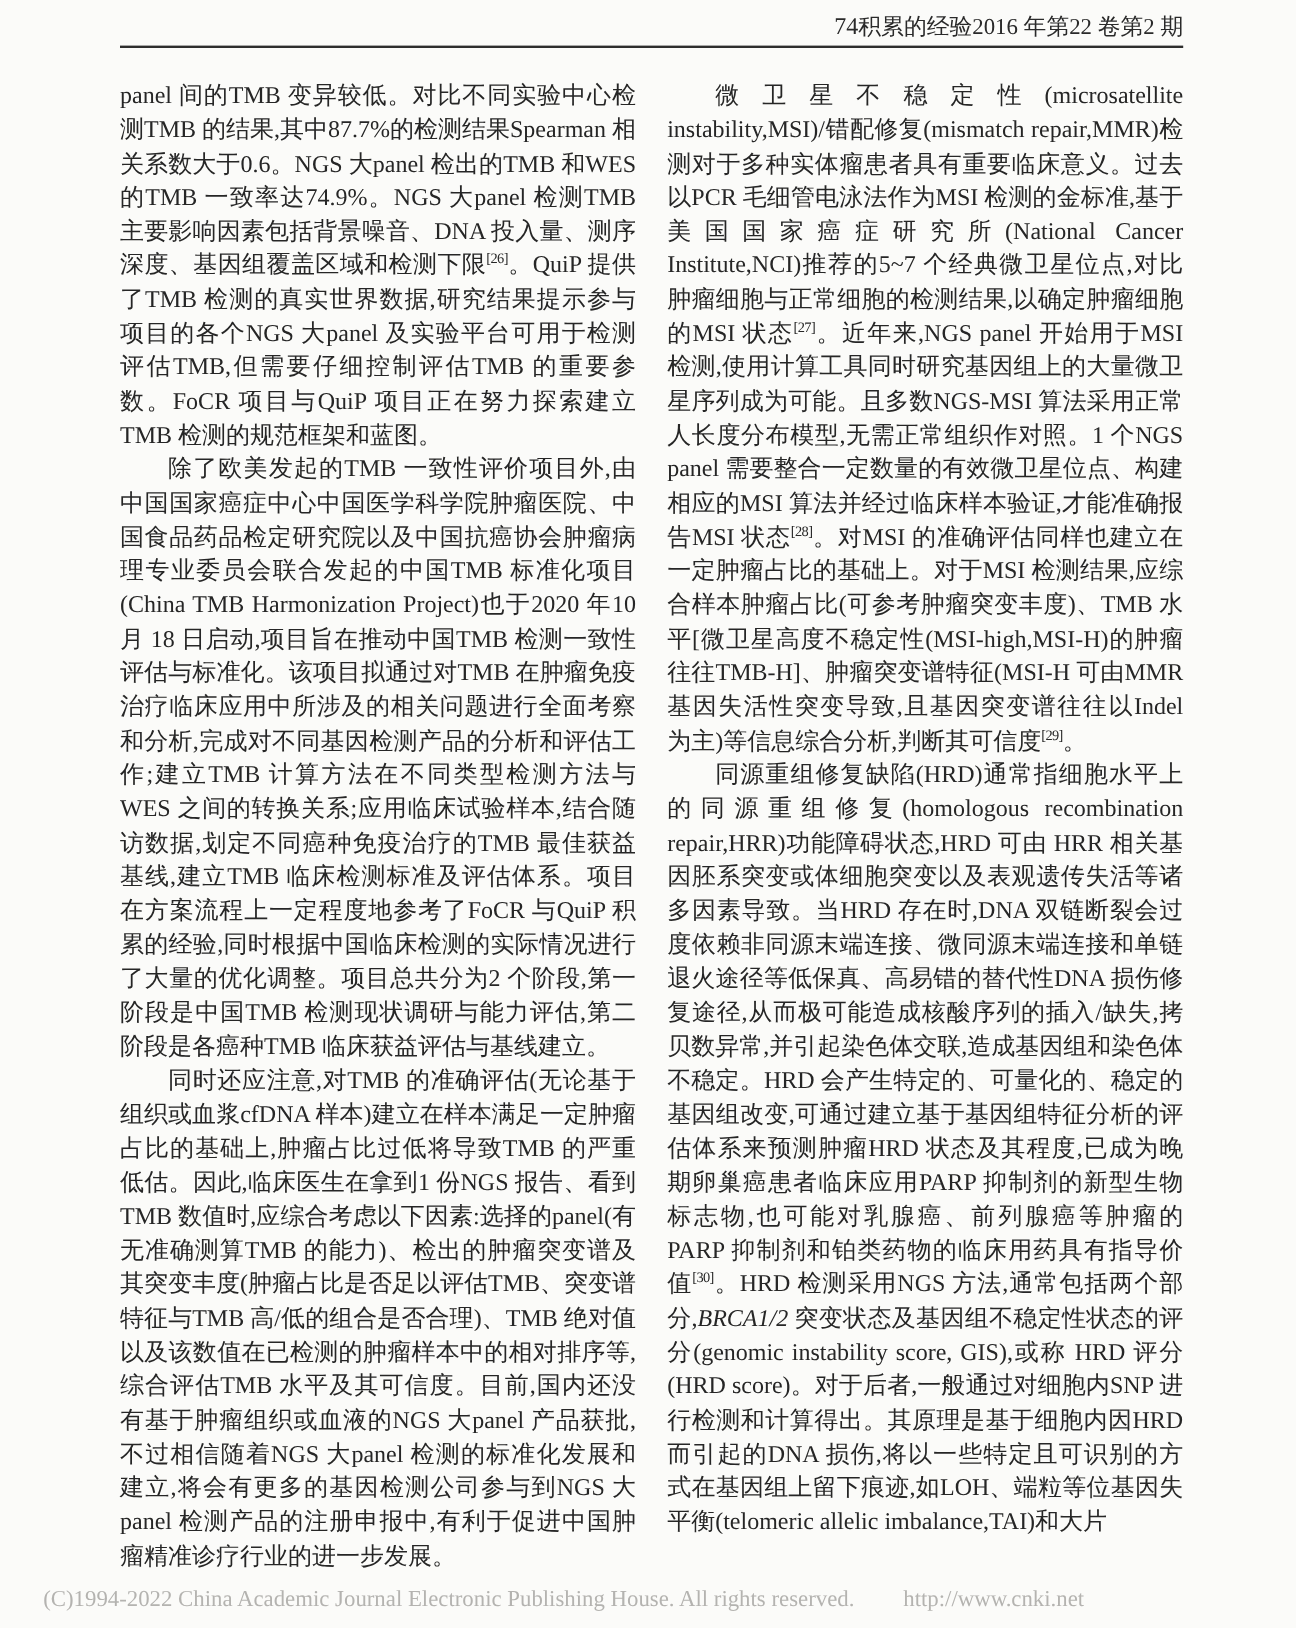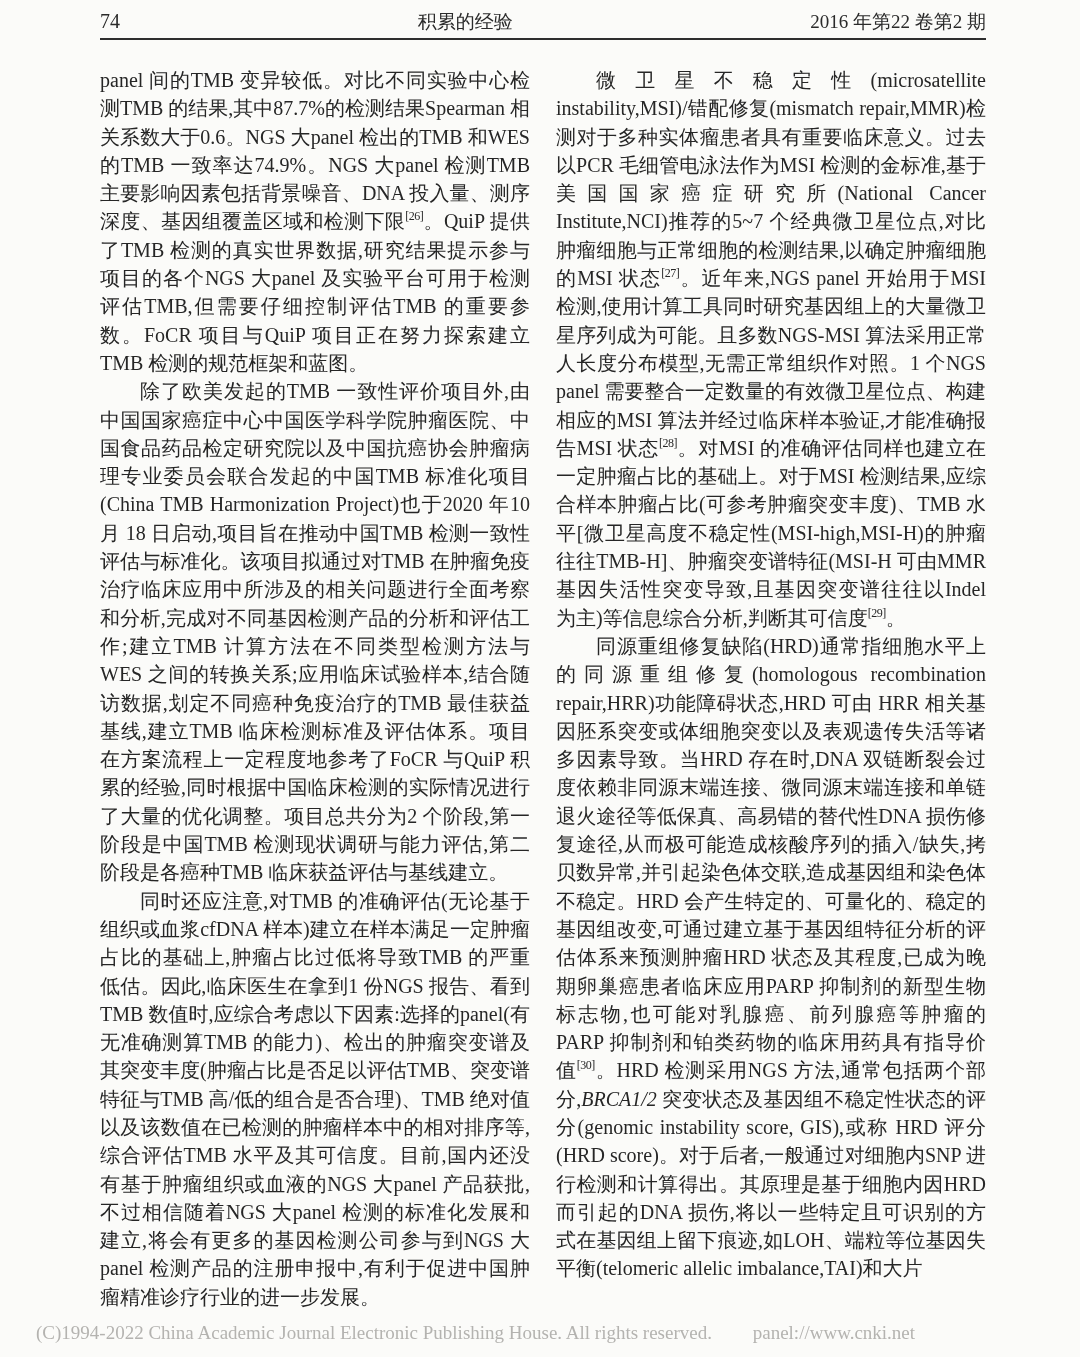--- a/index.html
+++ b/index.html
@@ -7,21 +7,21 @@
   body {
     width: 1080px; height: 1357px;
     background: #fbfbf9;
     color: #262626;
     font-family: "Liberation Serif", "DejaVu Serif", serif;
     position: relative;
     overflow: hidden;
   }
   .content { position: absolute; left: 100px; top: 0; width: 886px; }
   .page-header {
-    display: flex; justify-content: space-between; align-items: baseline;
+    display: flex; justify-content: flex-end; align-items: baseline;
     padding-top: 9px; font-size: 19px; color: #2a2a2a;
   }
   .page-header .page-num { font-size: 20px; }
   .header-rule { border: none; border-top: 2px solid #2e2e2e; margin: 3px 0 0 0; }
   .article { display: flex; gap: 26px; margin-top: 26px; }
   .column {
     width: 430px; flex: 0 0 430px;
     font-size: 20px; line-height: 28.3px;
     text-align: justify;
   }
@@ -55,14 +55,14 @@
       </div>
     <div class="column" id="col-right">
         <p class="para indent"><span>微卫星不稳定性(microsatellite instability,MSI)/错配修复(mismatch repair,MMR)检测对于多种实体瘤患者具有重要临床意义。过去以PCR 毛细管电泳法作为MSI 检测的金标准,基于美国国家癌症研究所(National Cancer Institute,NCI)推荐的5~7 个经典微卫星位点,对比肿瘤细胞与正常细胞的检测结果,以确定肿瘤细胞的MSI 状态</span><sup>[27]</sup><span>。近年来,NGS panel 开始用于MSI 检测,使用计算工具同时研究基因组上的大量微卫星序列成为可能。且多数NGS-MSI 算法采用正常人长度分布模型,无需正常组织作对照。1 个NGS panel 需要整合一定数量的有效微卫星位点、构建相应的MSI 算法并经过临床样本验证,才能准确报告MSI 状态</span><sup>[28]</sup><span>。对MSI 的准确评估同样也建立在一定肿瘤占比的基础上。对于MSI 检测结果,应综合样本肿瘤占比(可参考肿瘤突变丰度)、TMB 水平[微卫星高度不稳定性(MSI-high,MSI-H)的肿瘤往往TMB-H]、肿瘤突变谱特征(MSI-H 可由MMR 基因失活性突变导致,且基因突变谱往往以Indel 为主)等信息综合分析,判断其可信度</span><sup>[29]</sup><span>。</span></p>
         <p class="para indent"><span>同源重组修复缺陷(HRD)通常指细胞水平上的同源重组修复(homologous recombination repair,HRR)功能障碍状态,HRD 可由 HRR 相关基因胚系突变或体细胞突变以及表观遗传失活等诸多因素导致。当HRD 存在时,DNA 双链断裂会过度依赖非同源末端连接、微同源末端连接和单链退火途径等低保真、高易错的替代性DNA 损伤修复途径,从而极可能造成核酸序列的插入/缺失,拷贝数异常,并引起染色体交联,造成基因组和染色体不稳定。HRD 会产生特定的、可量化的、稳定的基因组改变,可通过建立基于基因组特征分析的评估体系来预测肿瘤HRD 状态及其程度,已成为晚期卵巢癌患者临床应用PARP 抑制剂的新型生物标志物,也可能对乳腺癌、前列腺癌等肿瘤的PARP 抑制剂和铂类药物的临床用药具有指导价值</span><sup>[30]</sup><span>。HRD 检测采用NGS 方法,通常包括两个部分,</span><span class="italic">BRCA1/2</span><span> 突变状态及基因组不稳定性状态的评分(genomic instability score, GIS),或称 HRD 评分(HRD score)。对于后者,一般通过对细胞内SNP 进行检测和计算得出。其原理是基于细胞内因HRD 而引起的DNA 损伤,将以一些特定且可识别的方式在基因组上留下痕迹,如LOH、端粒等位基因失平衡(telomeric allelic imbalance,TAI)和大片</span></p>
       </div>
   </main>
 </div>
 
 <footer class="page-footer">
   <span class="copyright">(C)1994-2022 China Academic Journal Electronic Publishing House. All rights reserved.</span>
-  <span class="url">panel://www.cnki.net</span>
+  <span class="url">http://www.cnki.net</span>
 </footer>
 
 </body></html>

